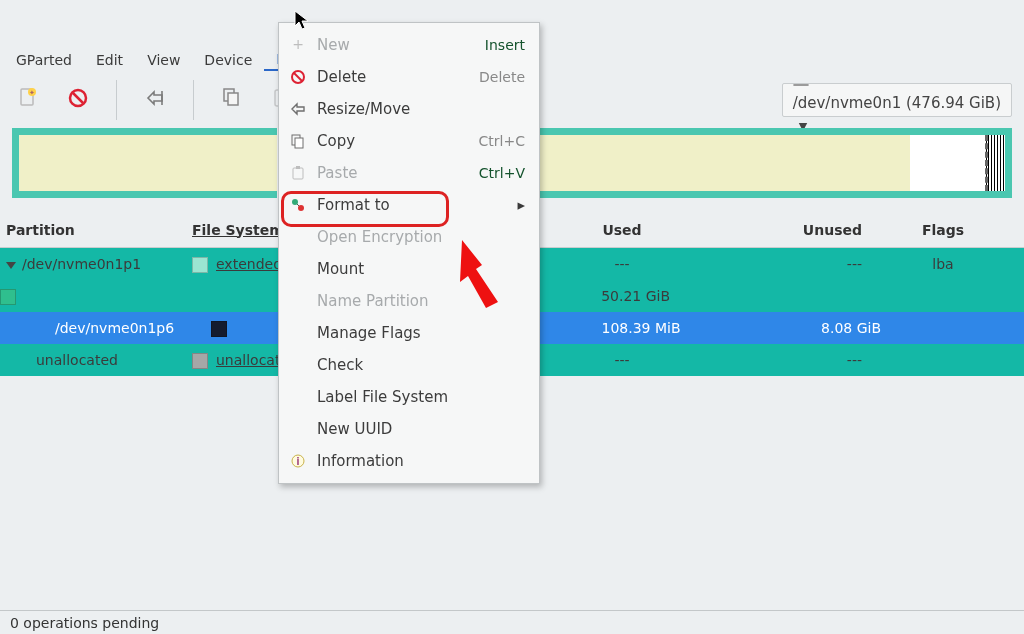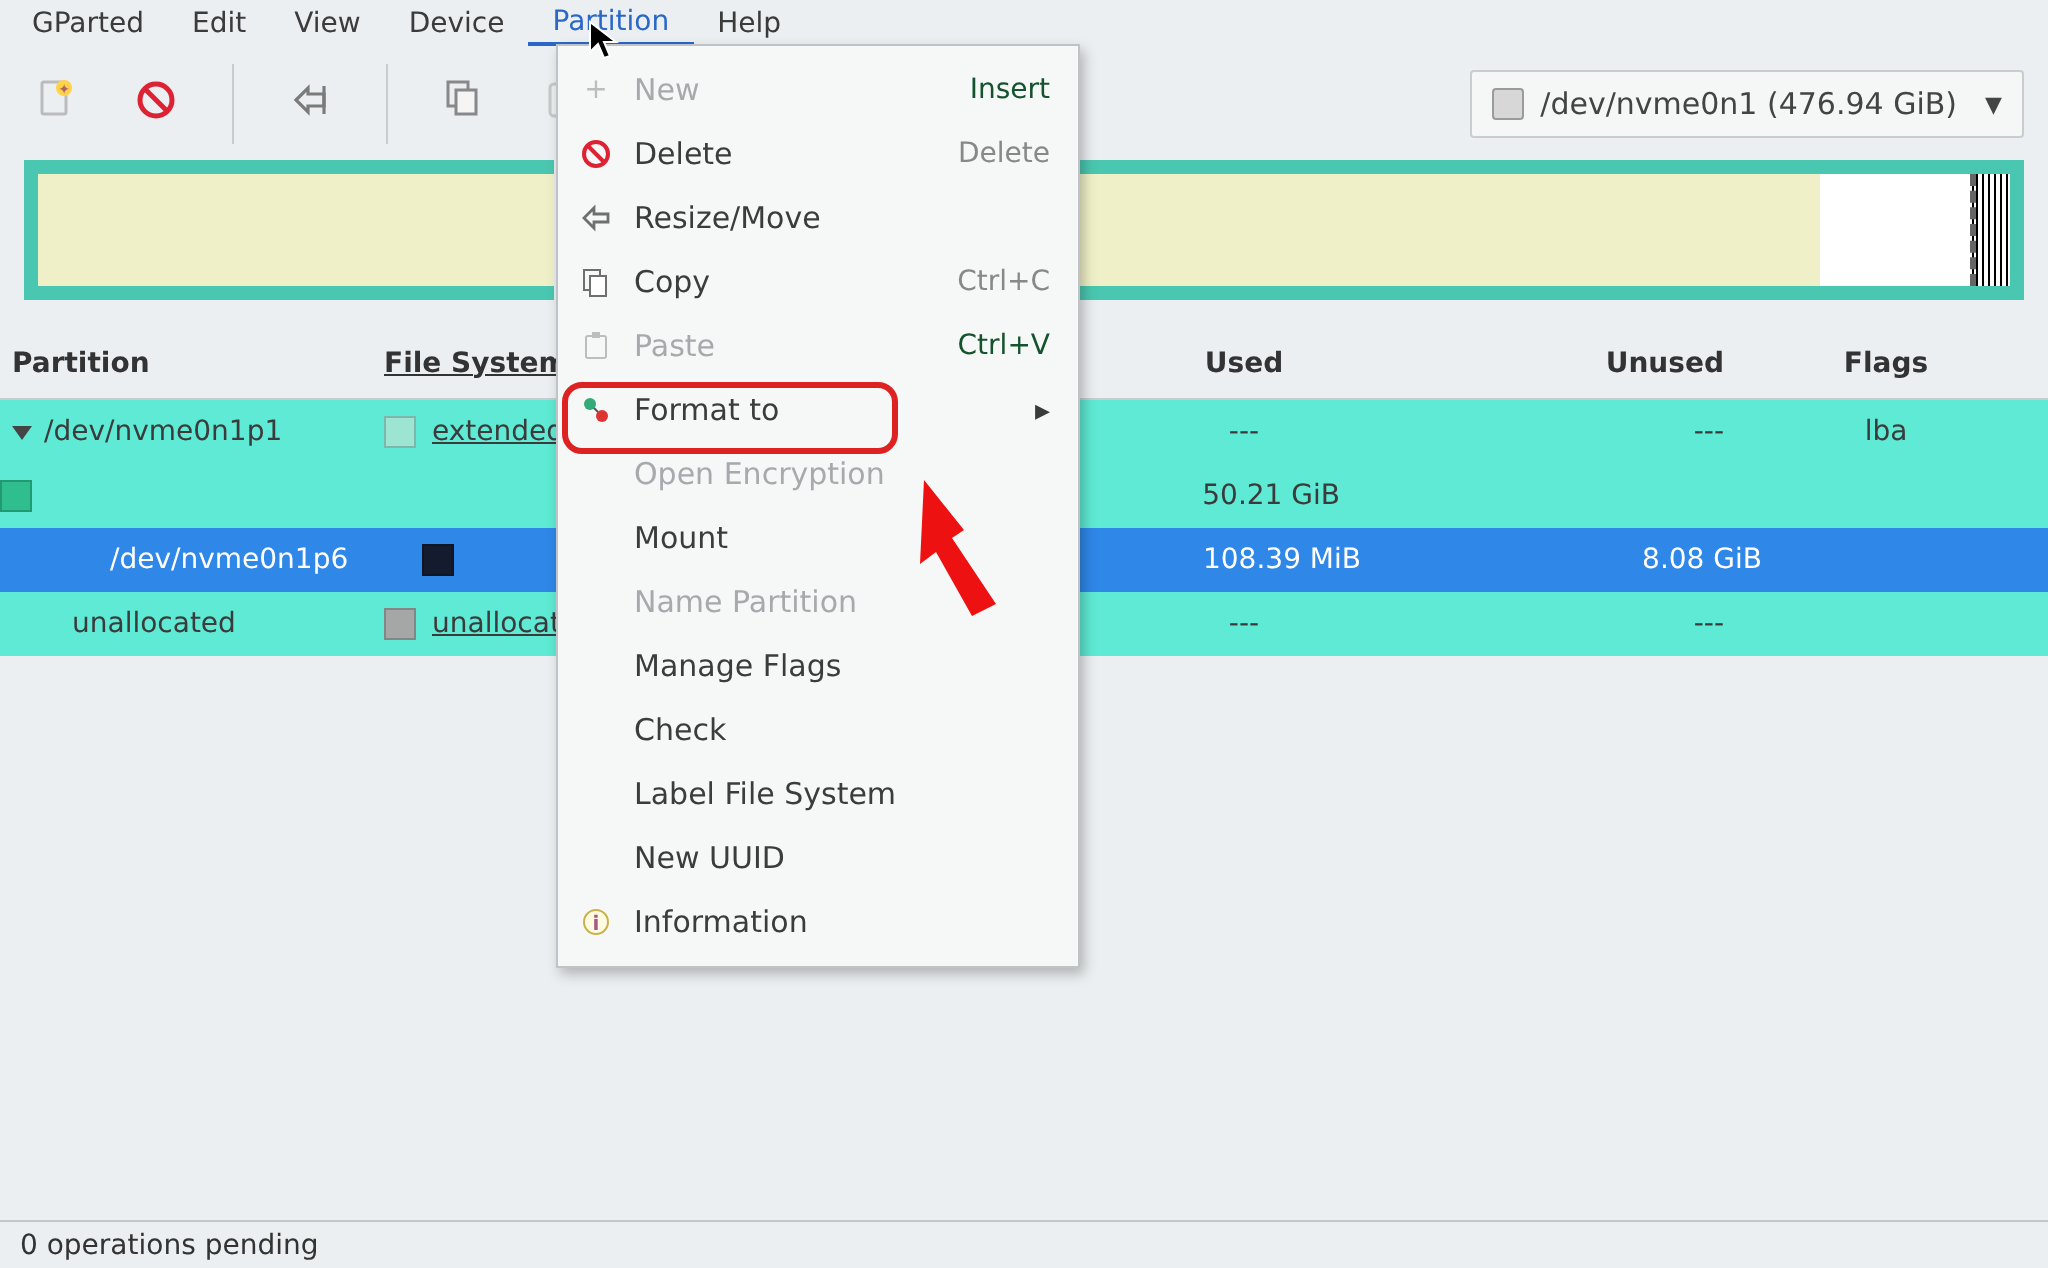--- a/index.html
+++ b/index.html
@@ -1,39 +1,39 @@
 <!DOCTYPE html>
 <html><head>
 <meta charset="utf-8">
 <style>
   * { box-sizing: border-box; margin: 0; padding: 0; font-family: "DejaVu Sans", "Liberation Sans", sans-serif; }
   html,body { width: 1024px; height: 634px; background: #eceff1; color: #3b3b3b; }
-  .menubar { display: flex; align-items: center; height: 24px; padding: 0 4px; font-size: 14px; background: #eceff1; }
+  .menubar { display: flex; align-items: center; height: 24px; padding: 0 4px; font-size: 14px; background: #eceff1; margin-top: 48px; }
   .menubar .item { padding: 2px 12px; cursor: default; }
   .menubar .item.active { color: #2a67c8; border-bottom: 2px solid #2a67c8; }
   .toolbar { display: flex; align-items: center; height: 56px; padding: 0 12px; gap: 18px; background: #eceff1; }
   .toolbar .sep { width: 1px; height: 40px; background: #c7cccf; margin: 0 4px; }
   .toolbar .btn { width: 32px; height: 32px; display: flex; align-items: center; justify-content: center; color: #6a6a6a; }
-  .device-picker { margin-left: auto; display: flex; align-items: center; gap: 8px; height: 34px; padding: 0 10px; border: 1px solid #c9cdcf; background: #f5f6f6; border-radius: 2px; font-size: 15px; color: #444; }
+  .device-picker { margin-left: auto; display: flex; align-items: flex-start; gap: 8px; height: 34px; padding: 0 10px; border: 1px solid #c9cdcf; background: #f5f6f6; border-radius: 2px; font-size: 15px; color: #444; flex-direction: column; }
   .device-picker .arrow { margin-left: 6px; font-size: 11px; color: #444; }
   .device-icon { width: 16px; height: 16px; background: #d7d7d7; border: 1px solid #9b9b9b; border-radius: 2px; }
   .diskmap-wrap { padding: 0 12px; }
   .diskmap { height: 70px; border: 7px solid #4ac7b0; background: #f0f0c8; position: relative; }
   .diskmap .tail { position:absolute; right:0; top:0; bottom:0; width: 95px; background:#fff; }
   .diskmap .hatch { position:absolute; right:0; top:0; bottom:0; width:20px; border-left:3px dashed #666; background: repeating-linear-gradient(90deg,#000 0 1px,#fff 1px 3px);}
   .diskmap .gap { position:absolute; left:258px; width:20px; top:-7px; bottom:-7px; background:#eceff1; }
   .table-area { margin-top: 14px; }
   .thead { display:flex; height: 36px; align-items:center; font-weight: bold; font-size:14px; color:#333; background:#eceff1; border-bottom:1px solid #c9cdcf;}
   .col-part   { width: 192px; padding-left: 6px;}
   .col-fs     { width: 120px; text-decoration: underline; }
   .col-gap    { width: 230px; }
   .col-used   { width: 160px; text-align:center;}
   .col-unused { width: 160px; text-align:right;}
   .col-flags  { flex: 1; text-align:center;}
-  .trow { display:flex; height: 32px; align-items:center; font-size:14px; background:#5eead4; }
+  .trow { display:flex; height: 32px; align-items:center; font-size:14px; background:#14b8a6; }
   .trow.selected { background:#2f87e8; color:#fff;padding-left:19px; }
   .swatch { width:16px; height:16px; display:inline-block; margin-right:8px; vertical-align:middle; border:1px solid rgba(0,0,0,.2);}
   .tri { display:inline-block; width:0;height:0;border-left:5px solid transparent;border-right:5px solid transparent;border-top:7px solid #444; margin-right:6px; vertical-align:middle;}
   .statusbar { position: fixed; left:0; right:0; bottom:0; height: 24px; background:#eceff1; border-top:1px solid #c3c7c9; font-size:14px; padding:4px 10px; color:#333;}
   
   .dropdown { position: absolute; left: 278px; top: 22px; width: 262px; background:#f6f7f7; border:1px solid #bfc3c5; box-shadow: 2px 3px 6px rgba(0,0,0,.25); z-index:50; padding: 6px 0;}
   .dropdown .mi { display:flex; align-items:center; height: 32px; padding: 0 14px 0 10px; font-size:15px; color:#3c3c3c; gap:10px;}
   .dropdown .mi.disabled { color:#a7aaac; }
   .dropdown .mi .kb { margin-left:auto; color:#888; font-size:14px;}
   .dropdown .mi .kb.dis { color:#14532d;}

